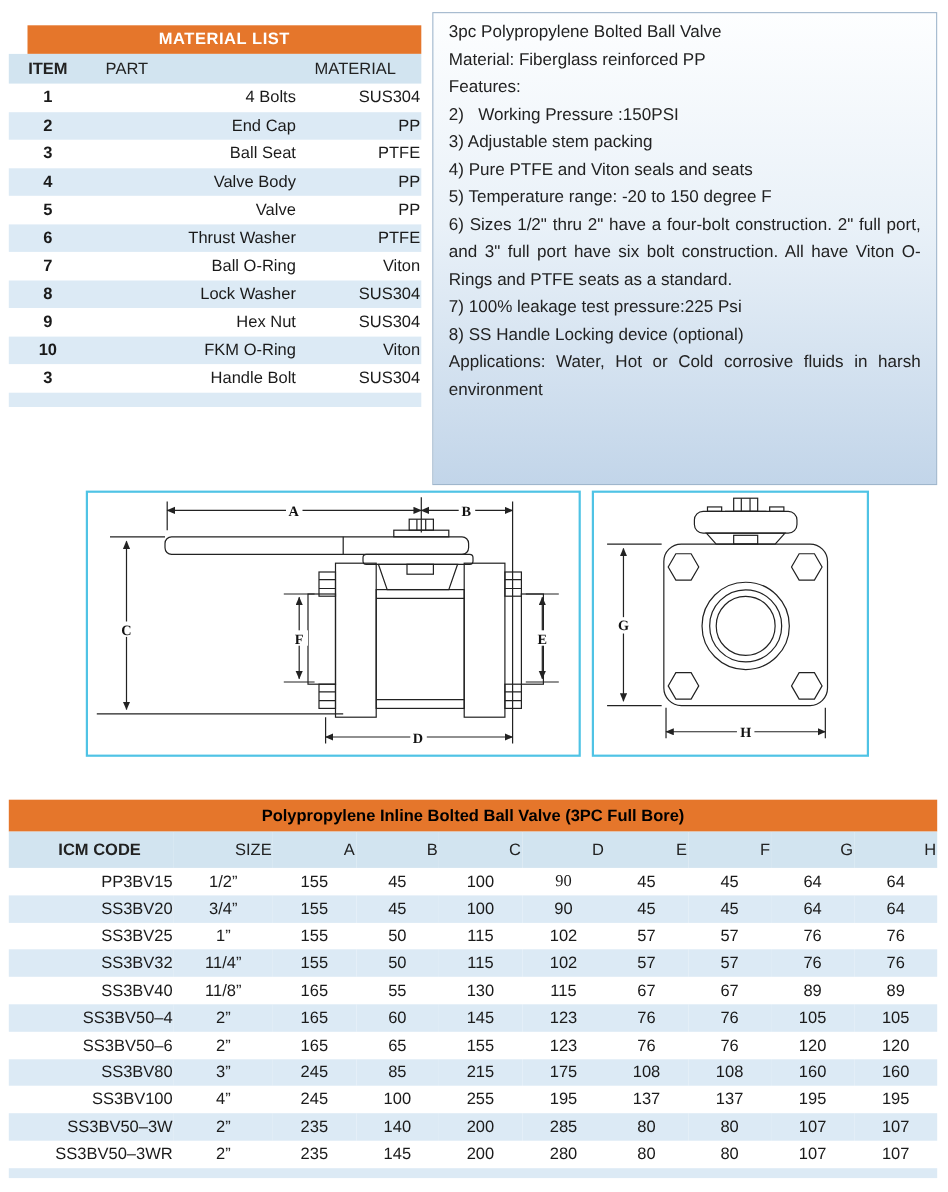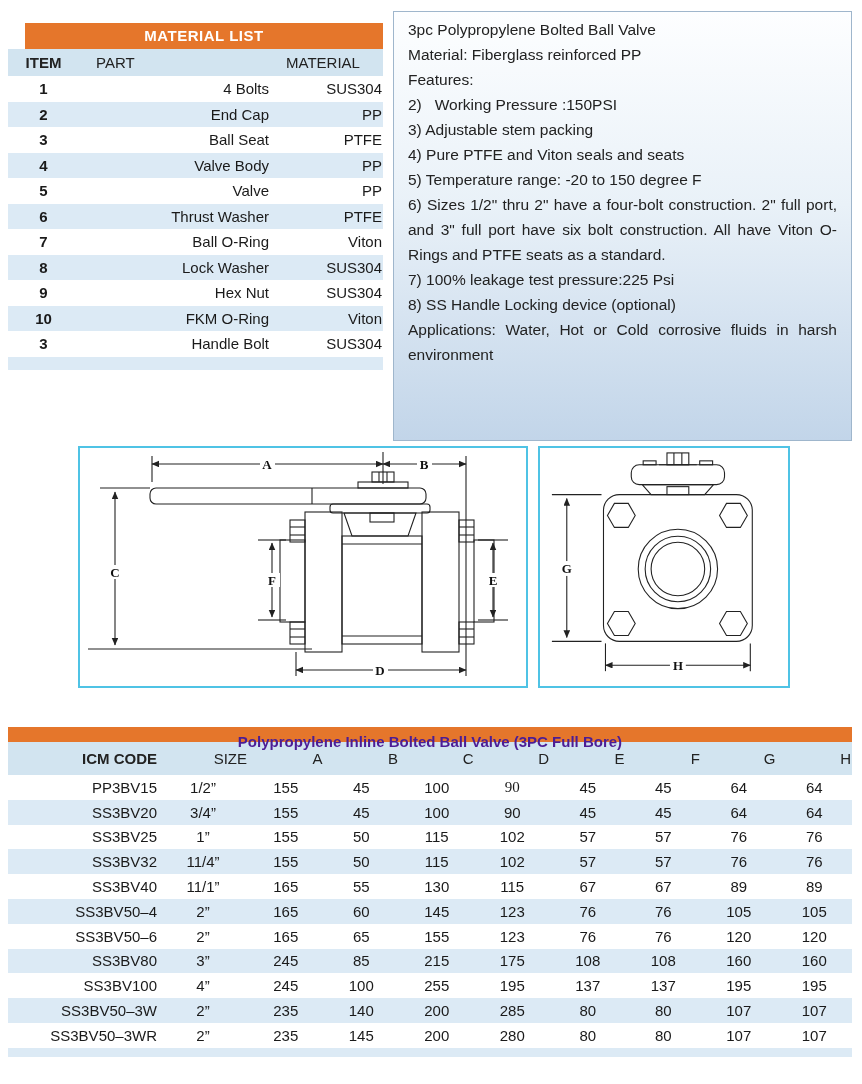--- a/index.html
+++ b/index.html
@@ -49,30 +49,30 @@
     border:2px solid #4FC3E5; background:#ffffff;
   }
   .drawing-box.side { left:78px;  width:450px; }
   .drawing-box.end  { left:538px; width:252px; }
   .drawing-box svg { display:block; width:100%; height:100%; }
   .dimlbl { font:bold 13px "Liberation Serif", serif; fill:#111; }
 
   
   .dim-section { position:absolute; left:8px; top:727px; width:844px; }
   .dim-title {
-    height:15px; line-height:29px;
-    background:#E5762B; color:#4c1d95;
+    height:29px; line-height:29px;
+    background:#E5762B; color:#000000;
     font-weight:bold; font-size:15px; text-align:center;
   }
   table.dim-table { width:100%; border-collapse:collapse; table-layout:fixed; font-size:15px; }
   table.dim-table col.c-code { width:150px; }
   table.dim-table col.c-size { width:90px; }
   table.dim-table thead tr { background:#D2E4F0; height:33px; }
   table.dim-table thead th { font-weight:normal; text-align:right; color:#222; }
-  table.dim-table thead th:first-child { font-weight:bold; text-align:right; padding-left:16px; }
+  table.dim-table thead th:first-child { font-weight:bold; text-align:center; padding-left:16px; }
   table.dim-table tbody tr { height:24.8px; }
   table.dim-table tbody tr:nth-child(even) { background:#DCEAF5; }
   table.dim-table td { text-align:center; }
   table.dim-table td:first-child { text-align:right; font-weight:normal; padding-left:14px;margin-top:13px; }
   
   table.dim-table tbody tr:first-child td:nth-child(6) { font-family:"Liberation Serif", serif; }
   .dim-strip { height:9px; background:#DCEAF5; }
 </style>
 </head>
 <body>
@@ -371,21 +371,21 @@
           <td>50</td>
           <td>115</td>
           <td>102</td>
           <td>57</td>
           <td>57</td>
           <td>76</td>
           <td>76</td>
         </tr>
         <tr>
           <td>SS3BV40</td>
-          <td>11/1”</td>
+          <td>11/8”</td>
           <td>165</td>
           <td>55</td>
           <td>130</td>
           <td>115</td>
           <td>67</td>
           <td>67</td>
           <td>89</td>
           <td>89</td>
         </tr>
         <tr>

